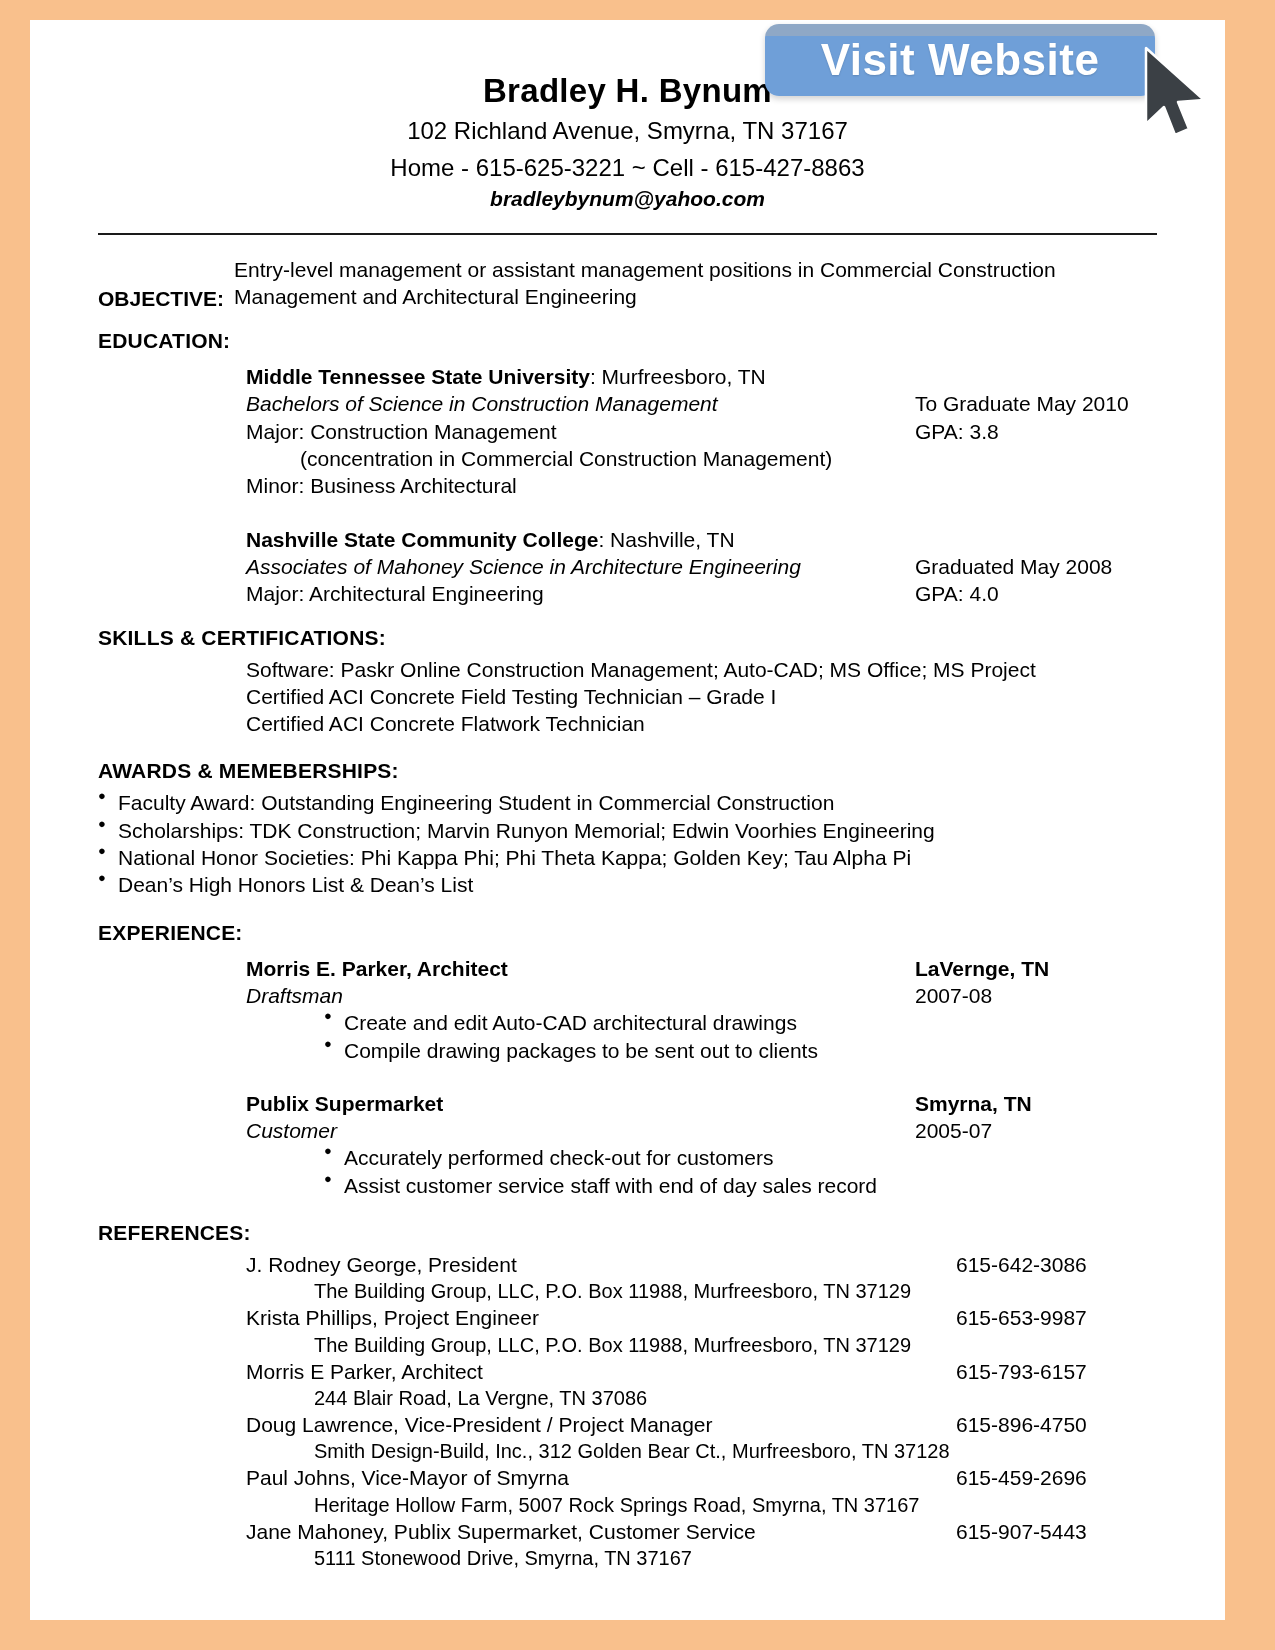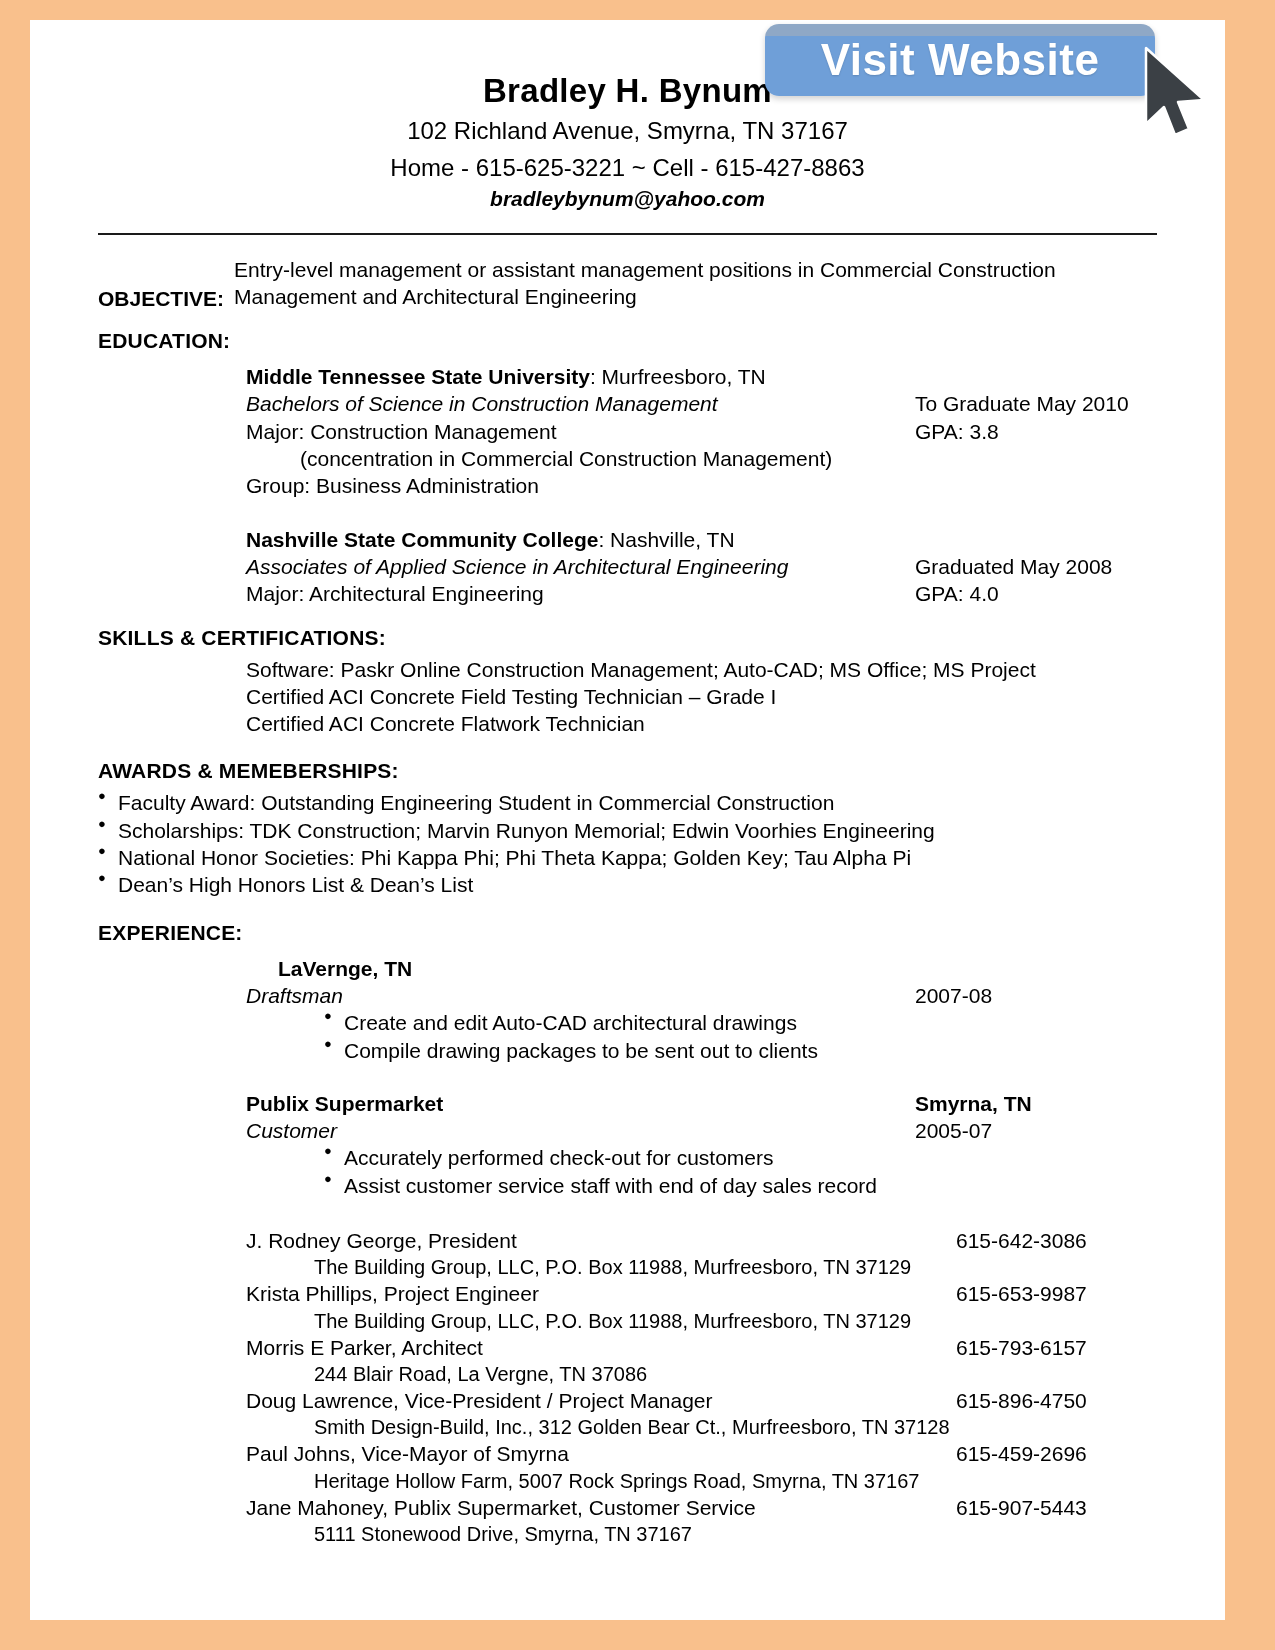--- a/index.html
+++ b/index.html
@@ -189,29 +189,29 @@
           <div class="line"><span class="b">Middle Tennessee State University</span><span>: Murfreesboro, TN</span></div>
           <div class="row2">
             <div class="left i">Bachelors of Science in Construction Management</div>
             <div class="right">To Graduate May 2010</div>
           </div>
           <div class="row2">
             <div class="left">Major: Construction Management</div>
             <div class="right">GPA: 3.8</div>
           </div>
           <div class="line" style="margin-left:54px;">(concentration in Commercial Construction Management)</div>
-          <div class="line">Group: Business Administration</div>
+          <div class="line">Minor: Business Architectural</div>
         </div>
 
         <div class="sp26"></div>
 
         <div class="indent">
           <div class="line"><span class="b">Nashville State Community College</span><span>: Nashville, TN</span></div>
           <div class="row2">
-            <div class="left i">Associates of Applied Science in Architectural Engineering</div>
+            <div class="left i">Associates of Mahoney Science in Architecture Engineering</div>
             <div class="right">Graduated May 2008</div>
           </div>
           <div class="row2">
             <div class="left">Major: Architectural Engineering</div>
             <div class="right">GPA: 4.0</div>
           </div>
         </div>
       </div>
 
       <div class="sp18"></div>
@@ -240,20 +240,21 @@
       </div>
 
       <div class="sp22"></div>
 
       <div class="section">
         <div class="sec-head">EXPERIENCE:</div>
         <div class="sp10"></div>
 
         <div class="indent">
           <div class="row2">
+            <div class="left b">Morris E. Parker, Architect</div>
             <div class="right b">LaVernge, TN</div>
           </div>
           <div class="row2">
             <div class="left i">Draftsman</div>
             <div class="right">2007-08</div>
           </div>
           <ul class="bl" style="margin-left:78px;">
             <li>Create and edit Auto-CAD architectural drawings</li>
             <li>Compile drawing packages to be sent out to clients</li>
           </ul>
@@ -273,20 +274,21 @@
           <ul class="bl" style="margin-left:78px;">
             <li>Accurately performed check-out for customers</li>
             <li>Assist customer service staff with end of day sales record</li>
           </ul>
         </div>
       </div>
 
       <div class="sp22"></div>
 
       <div class="section">
+        <div class="sec-head">REFERENCES:</div>
         <div class="sp6"></div>
         <div class="indent">
 
           <div>
             <div class="ref-row">
               <div class="rname">J. Rodney George, President</div>
               <div class="rphone">615-642-3086</div>
             </div>
             <div class="ref-addr">The Building Group, LLC, P.O. Box 11988, Murfreesboro, TN 37129</div>
           </div>

